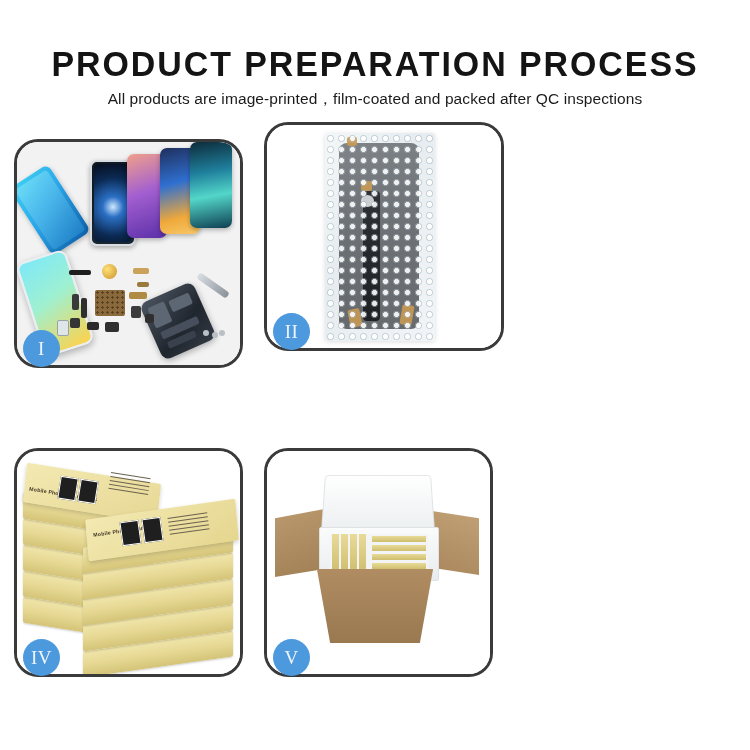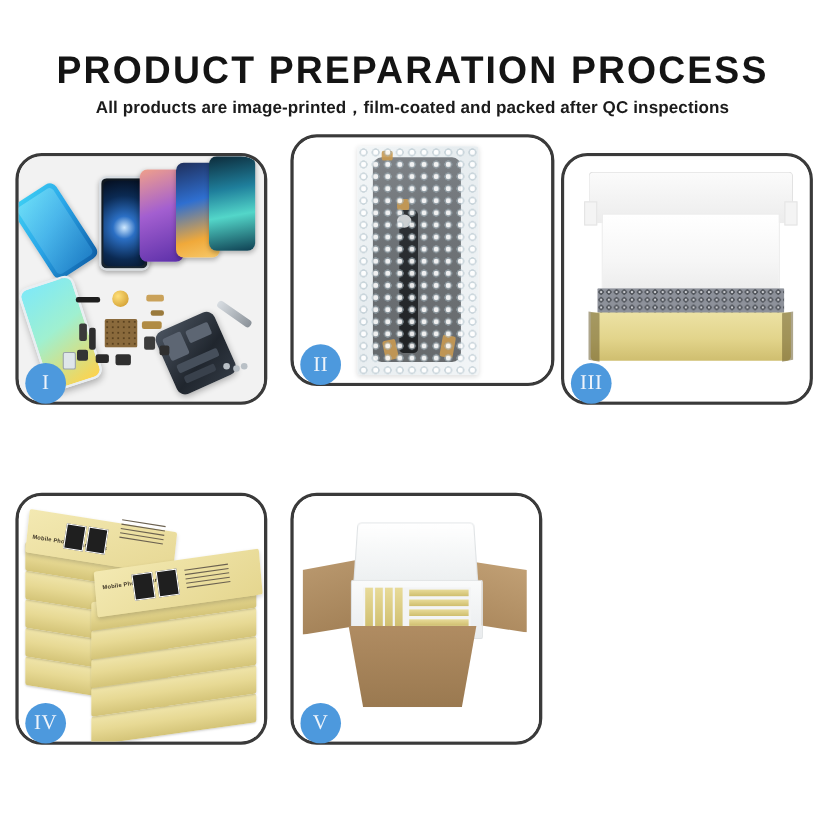--- a/index.html
+++ b/index.html
@@ -20,21 +20,21 @@
     font-weight:700;
     letter-spacing:2.0px;
     color:#141414;
     font-family:"Liberation Sans","DejaVu Sans",sans-serif;
     transform:scaleX(0.97);
   }
   .subtitle{
     position:absolute;left:0;top:89px;width:750px;
     text-align:center;
     font-size:15.5px;line-height:20px;
-    font-weight:700;
+    font-weight:400;
     letter-spacing:.1px;
     color:#1b1b1b;
   }
 
   
   .grid{position:absolute;left:0;top:0;width:750px;height:750px;}
   .panel{
     position:absolute;
     border:3px solid #3a3a3a;
     border-radius:24px;
@@ -332,31 +332,20 @@
             <div class="tape t1"></div>
             <div class="tape t2"></div>
             <div class="tape t3"></div>
             <div class="tape t4"></div>
           </div>
         </div>
       </div>
       <div class="badge">II</div>
     </div>
 
-    <div class="panel" id="p3">
-      <div class="panel-inner">
-        <div class="s3">
-          <div class="lid"></div>
-          <div class="foam"></div>
-          <div class="bubbles"></div>
-          <div class="ybox"></div>
-        </div>
-      </div>
-      <div class="badge">III</div>
-    </div>
 
     <div class="panel" id="p4">
       <div class="panel-inner">
         <div class="s4">
           <div class="stack">
             <div class="sb sbE"></div>
             <div class="sb sbD"></div>
             <div class="sb sbC"></div>
             <div class="sb sbB"></div>
             <div class="sb sbA"></div>

